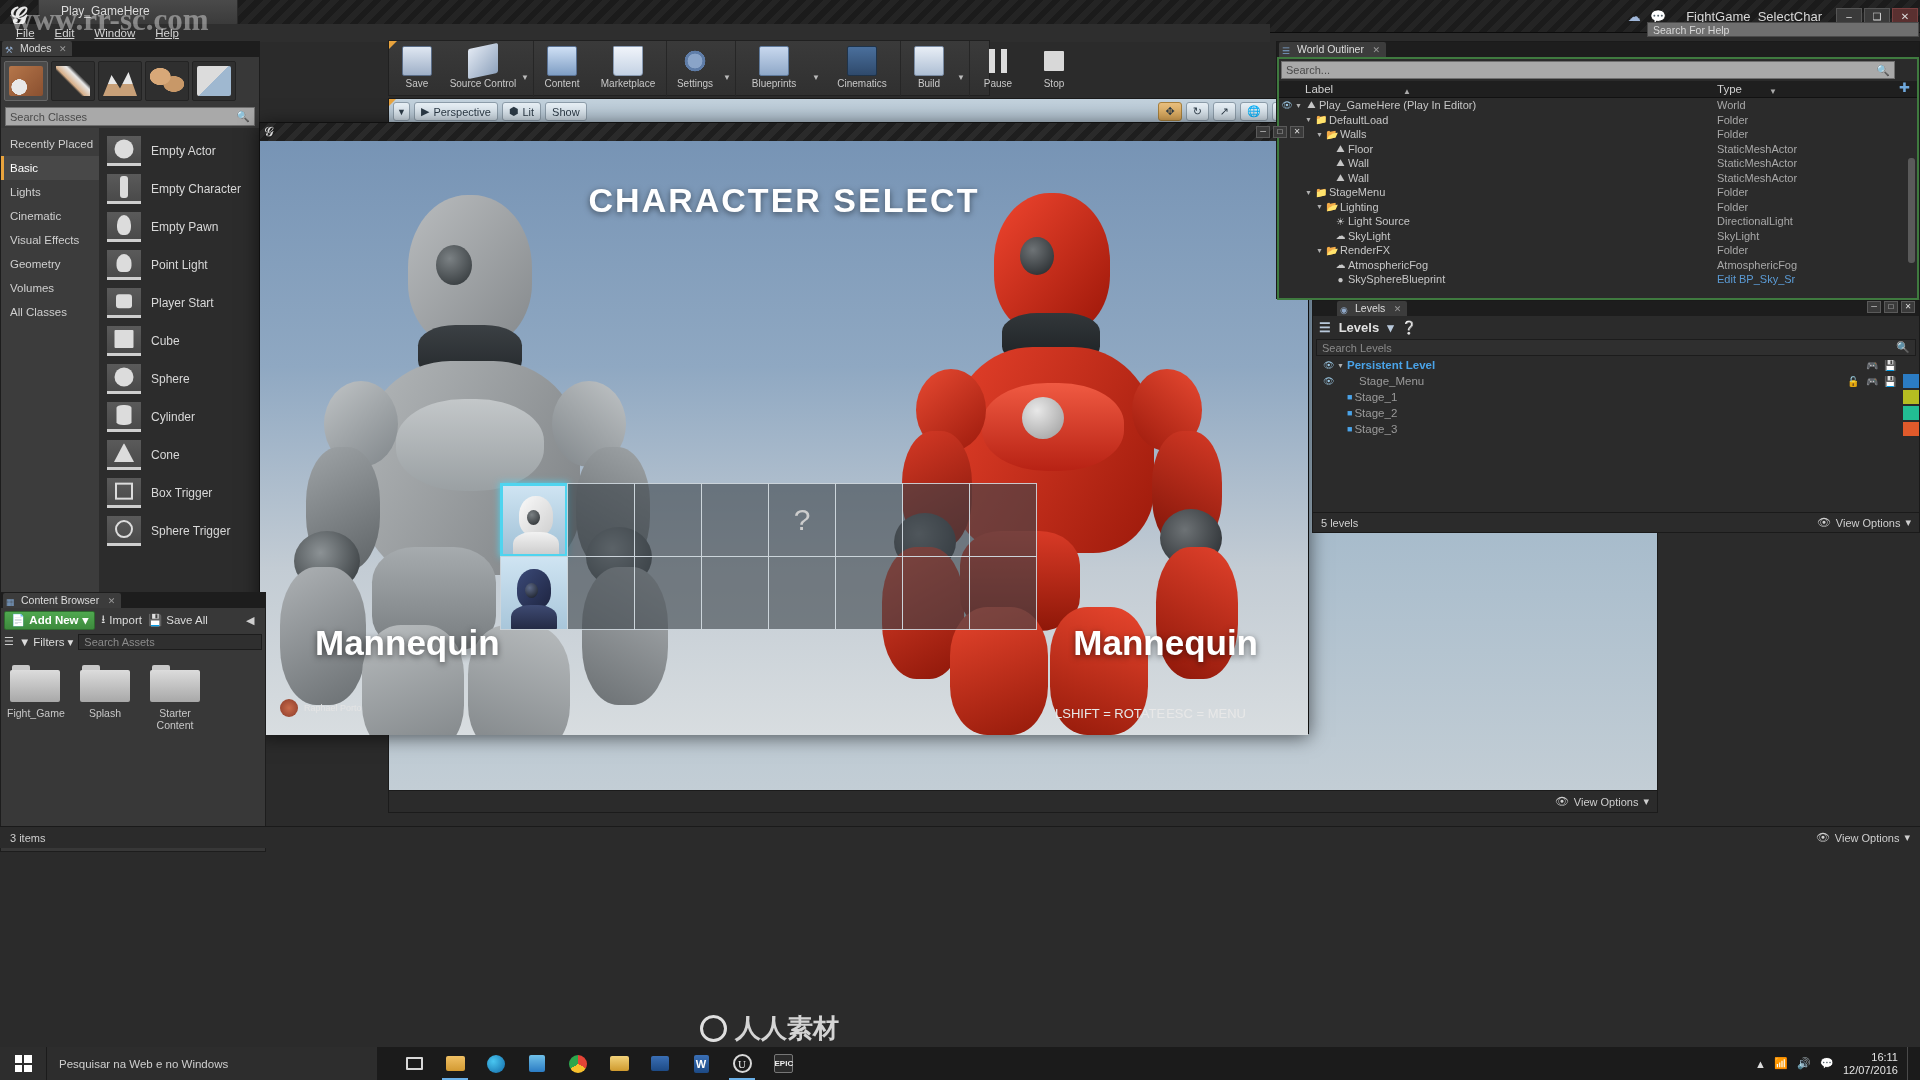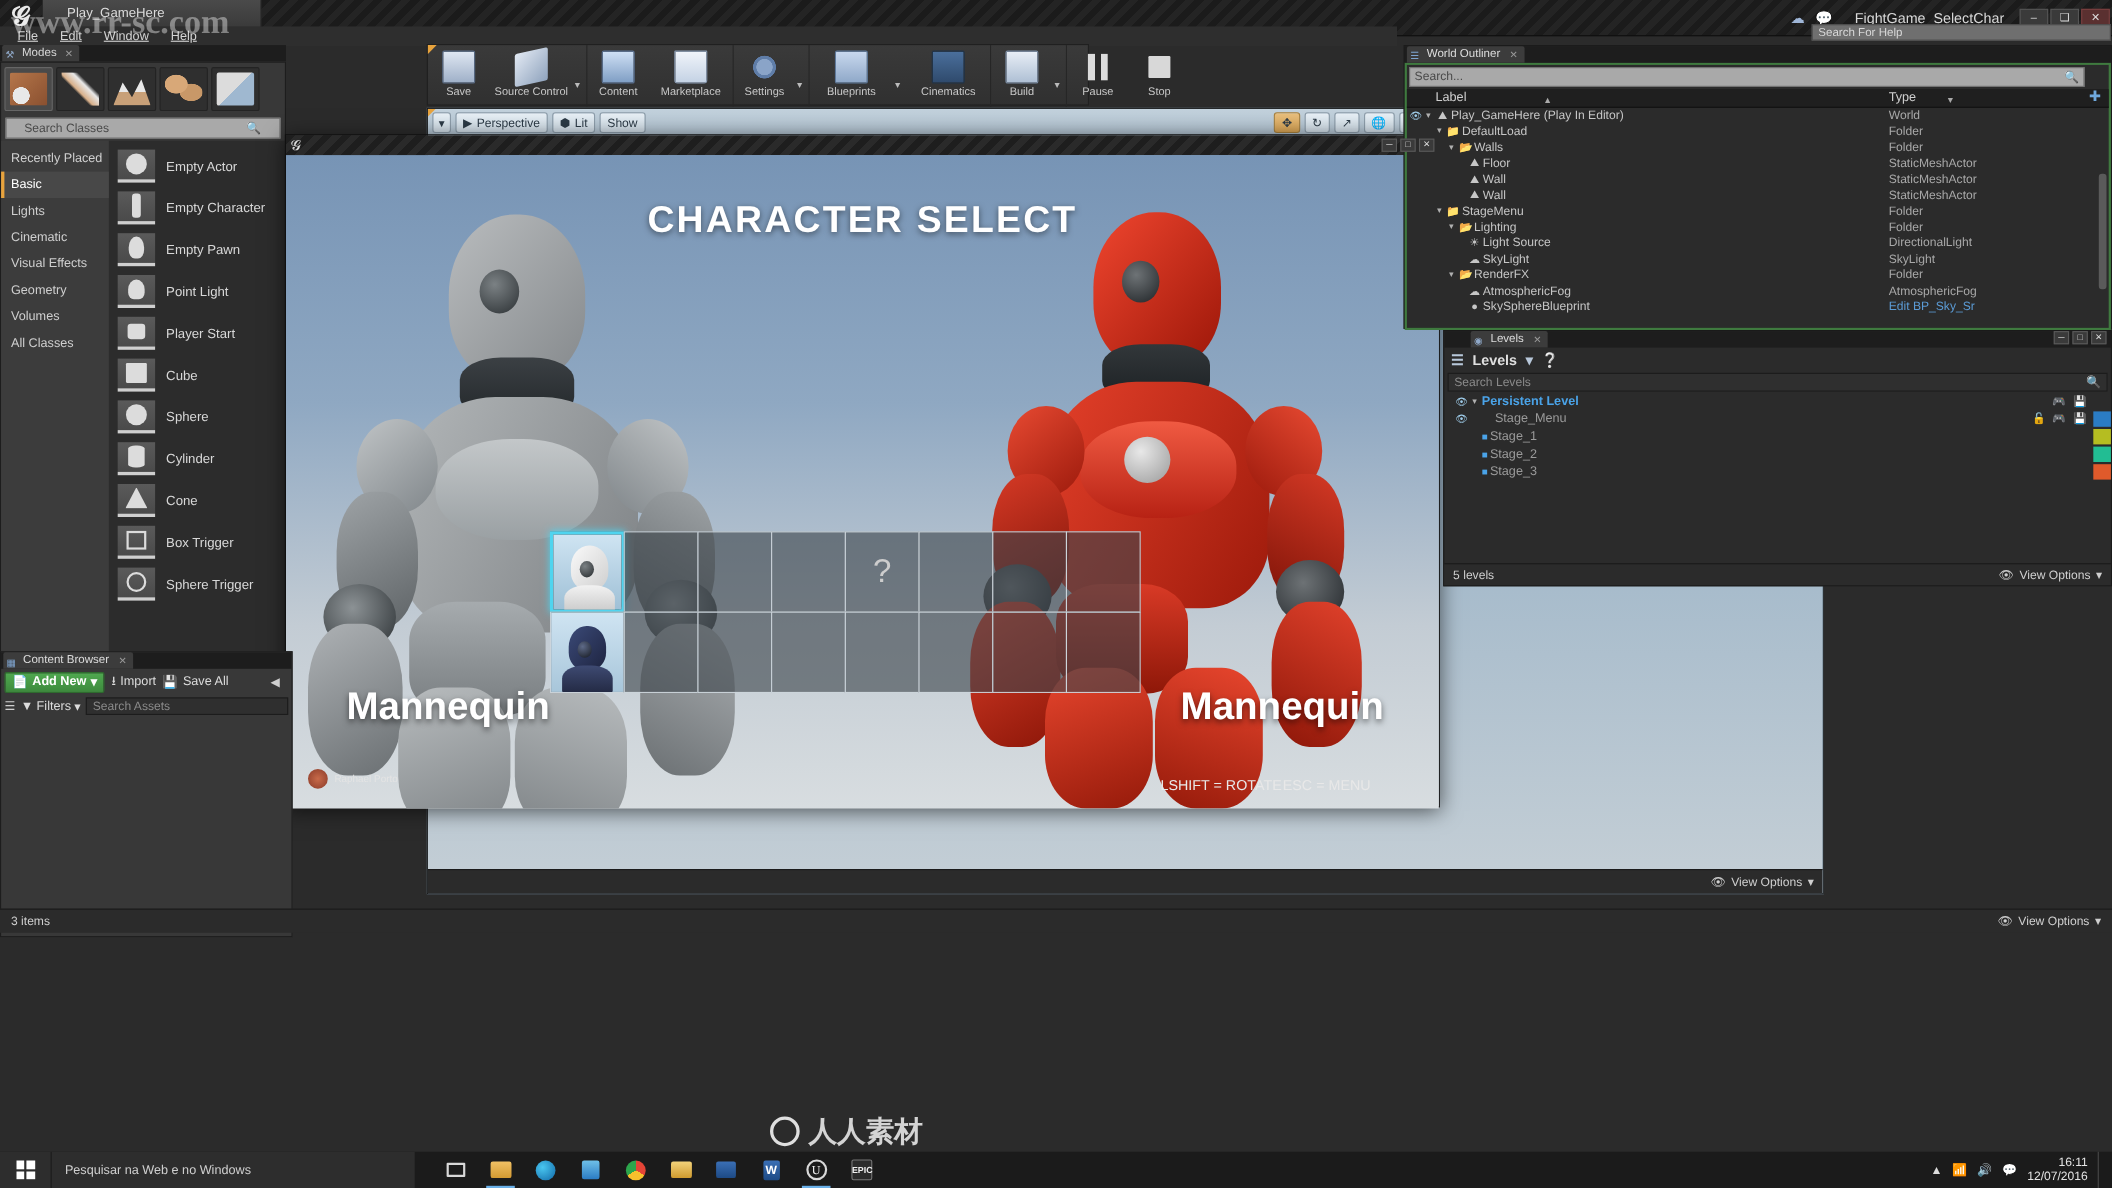--- a/index.html
+++ b/index.html
@@ -43,21 +43,21 @@
 
   #modes-panel { position:absolute; left:0; top:56px; width:260px; height:553px;
     background:#383838; border:1px solid #1d1d1d; }
   #mode-buttons { display:flex; padding:4px 3px; gap:3px; }
   .mode-btn { width:44px; height:40px; background:#2f2f2f; border:1px solid #232323;
     border-radius:2px; position:relative; overflow:hidden; }
   .mode-btn.active { background:#4a4a4a; border-color:#666; }
   .mode-btn .g { position:absolute; inset:4px; }
 
   #search-classes { margin:2px 4px; height:19px; background:#a9a9a9;
-    border:1px solid #6f6f6f; display:flex; align-items:center; padding:0 16px;
+    border:1px solid #6f6f6f; display:flex; align-items:center; padding:0 4px;
     font-size:11px; color:#4a4a4a; }
   #search-classes .magn { margin-left:auto; font-size:11px; color:#2a2a2a; }
 
   #modes-body { display:flex; height:490px; }
   #cat-list { width:98px; background:#3c3c3c; padding-top:4px; }
   .cat { height:24px; line-height:24px; padding-left:9px; color:#cfcfcf;
     font-size:11.5px; position:relative; }
   .cat.active { background:#484848; color:#fff; }
   .cat.active::before { content:""; position:absolute; left:0; top:0; bottom:0;
     width:3px; background:#e8a33d; }
@@ -902,20 +902,43 @@
   <div id="cb-filterbar">
     <span class="fic">☰</span>
     <span id="cb-filters">
       <span>▼</span>
       <span>Filters</span>
       <span>▾</span>
     </span>
     <span id="cb-searchassets">Search Assets</span>
   </div>
 
+  <div id="cb-grid">
+    <div class="folder-item">
+      <div class="folder-ico">
+          <div class="tab"></div>
+          <div class="bod"></div>
+        </div>
+      <div class="folder-lbl">Fight_Game</div>
+    </div>
+    <div class="folder-item">
+      <div class="folder-ico">
+          <div class="tab"></div>
+          <div class="bod"></div>
+        </div>
+      <div class="folder-lbl">Splash</div>
+    </div>
+    <div class="folder-item">
+      <div class="folder-ico">
+          <div class="tab"></div>
+          <div class="bod"></div>
+        </div>
+      <div class="folder-lbl">Starter Content</div>
+    </div>
+  </div>
 </div>
 
 <div id="cb-status" style="position:absolute;left:0;top:826px;width:1920px;height:22px;background:#2b2b2b;border-top:1px solid #1a1a1a;display:flex;align-items:center;padding:0 10px;color:#cfcfcf;font-size:11px;">
   <span>3 items</span>
   <span style="margin-left:auto;display:flex;gap:5px;align-items:center;">
     <span>👁</span>
     <span>View Options</span>
     <span>▾</span>
   </span>
 </div>

